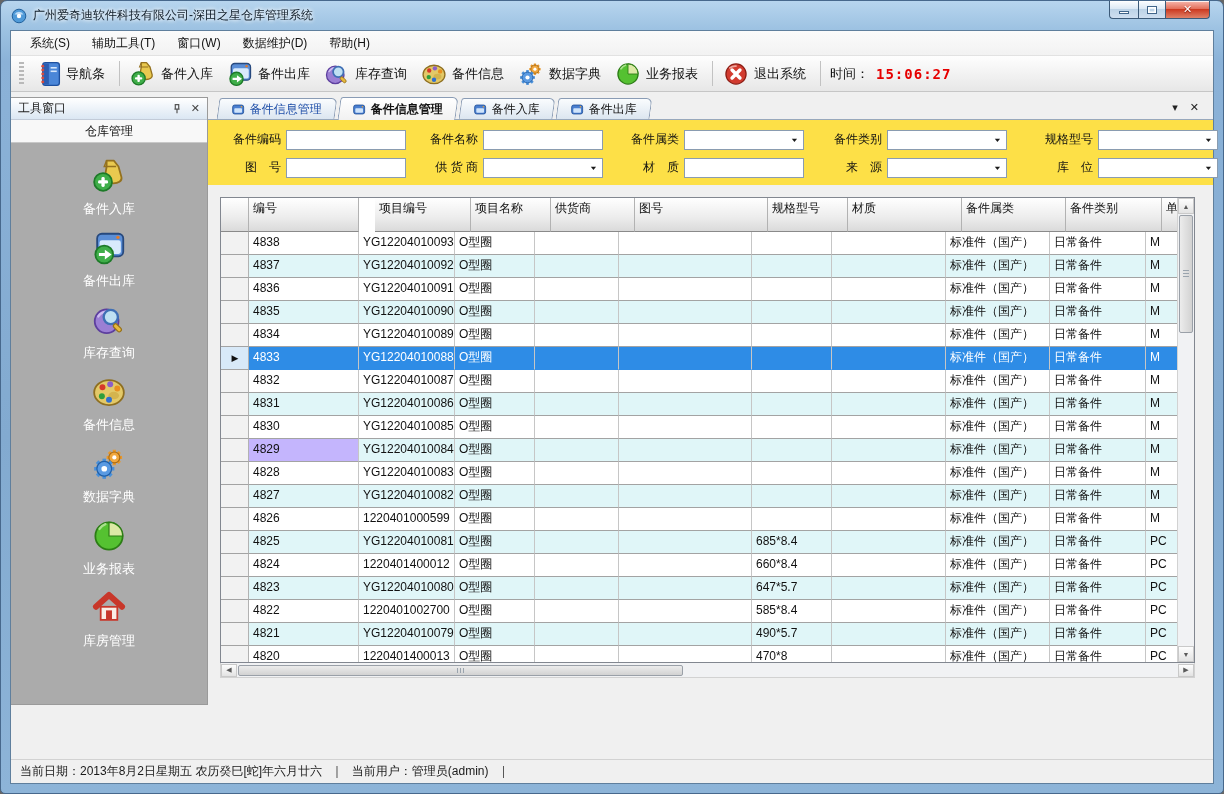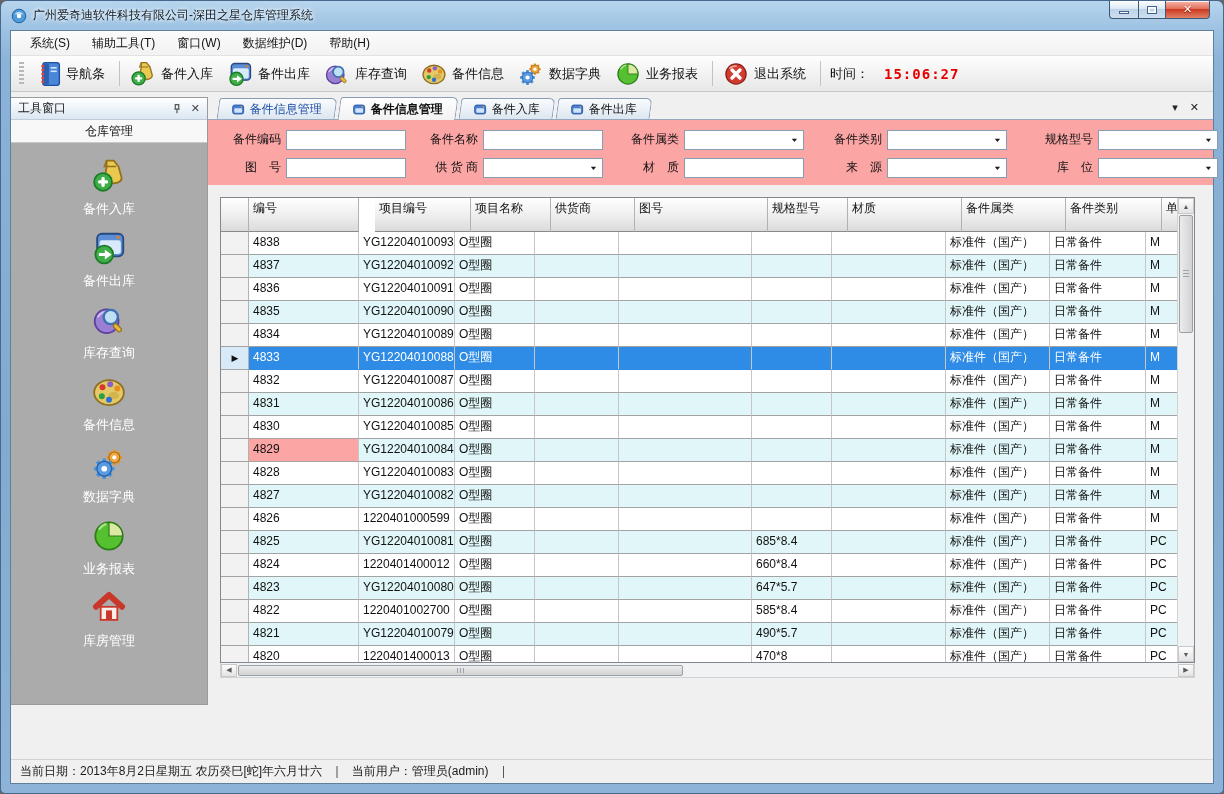--- a/index.html
+++ b/index.html
@@ -67,21 +67,21 @@
   .tab{height:21px;display:flex;align-items:center;padding:0 13px;margin-right:3px;transform:skewX(-8deg);
     border:1px solid #8a9cb5;border-bottom:none;border-radius:3px 6px 0 0;
     background:linear-gradient(#fafcfe,#dce6f0);cursor:default;}
   .tab-inner{transform:skewX(8deg);display:flex;align-items:center;gap:5px;}
   .tab-inner .icon{width:13px;height:13px;}
   .tab.active{background:linear-gradient(#ffffff,#f1f1f1);height:23px;margin-bottom:-1px;border-color:#8a9cb5;}
   .tab.active .tab-label{font-weight:bold;}
   .tabbar-controls{margin-left:auto;display:flex;align-items:center;gap:12px;padding:0 14px 5px 0;font-size:11px;color:#222;}
 
   
-  .form-area{flex:none;padding:9px 10px 7px 17px;display:flex;flex-direction:column;gap:7px;background:#fca5a5;}
+  .form-area{flex:none;padding:9px 10px 7px 17px;display:flex;flex-direction:column;gap:7px;background:#fde047;}
   .form-row{display:flex;align-items:center;height:21px;}
   .f-label{text-align:right;margin-right:5px;white-space:pre;flex:none;}
   .f-field{width:120px;height:20px;background:#fff;border:1px solid #8a9cb0;position:relative;margin-right:10px;flex:none;}
   .f-field.combo::after{content:"▼";position:absolute;right:4px;top:50%;transform:translateY(-50%) scaleY(.62);
     font-size:9px;color:#1a1a1a;}
   .form-buttons{margin-left:auto;display:flex;gap:9px;padding-right:2px;}
   .btn{height:22px;min-width:68px;padding:0 12px;border:1px solid #757575;border-radius:3px;display:flex;
     align-items:center;justify-content:center;cursor:default;
     background:linear-gradient(#f7f7f7,#ebebeb 48%,#dcdcdc 52%,#cfcfcf);box-shadow:inset 0 1px 0 #fff;}
 
@@ -284,21 +284,21 @@
                 <path d="M9 9 a10 10 0 0 1 7 -2" stroke="#eda69e" stroke-width="2" fill="none" stroke-linecap="round"></path>
                 <path d="M11.5 11.5 L20.5 20.5 M20.5 11.5 L11.5 20.5" stroke="#fff" stroke-width="4" stroke-linecap="round"></path>
               </svg>
             </span>
             <span class="tool-label">退出系统</span>
           </div>
           <div class="tool-sep"></div>
         </div>
       <div class="time-block">
         <span class="time-label">时间：</span>
-        <span class="time-value" id="time-value" style="color: rgb(230, 0, 0); margin-left: 8px;">15:06:27</span>
+        <span class="time-value" id="time-value" style="color: rgb(230, 0, 0);">15:06:27</span>
       </div>
     </div>
 
     <div class="main">
       <div class="toolwindow" style="background: rgb(171, 171, 171);">
         <div class="tw-header">
           <span>工具窗口</span>
           <span class="spacer"></span>
           <span class="tw-hbtn icon pin-slot">
               <svg viewBox="0 0 14 14">
@@ -620,21 +620,21 @@
                 <div class="g-cell" style="width: 84px;"></div>
                 <div class="g-cell" style="width: 133px;"></div>
                 <div class="g-cell" style="width: 80px;"></div>
                 <div class="g-cell" style="width: 114px;"></div>
                 <div class="g-cell" style="width: 104px;">标准件（国产）</div>
                 <div class="g-cell" style="width: 96px;">日常备件</div>
                 <div class="g-cell" style="width: 40px;">M</div>
               </div>
               <div class="g-row">
                 <div class="g-cell g-sel"></div>
-                <div class="g-cell" style="width: 110px; background: #fca5a5;">4829</div>
+                <div class="g-cell" style="width: 110px; background: #c4b5fd;">4829</div>
                 <div class="g-cell" style="width: 96px; background: rgb(224, 246, 248);">YG12204010084</div>
                 <div class="g-cell" style="width: 80px; background: rgb(224, 246, 248);">O型圈</div>
                 <div class="g-cell" style="width: 84px; background: rgb(224, 246, 248);"></div>
                 <div class="g-cell" style="width: 133px; background: rgb(224, 246, 248);"></div>
                 <div class="g-cell" style="width: 80px; background: rgb(224, 246, 248);"></div>
                 <div class="g-cell" style="width: 114px; background: rgb(224, 246, 248);"></div>
                 <div class="g-cell" style="width: 104px; background: rgb(224, 246, 248);">标准件（国产）</div>
                 <div class="g-cell" style="width: 96px; background: rgb(224, 246, 248);">日常备件</div>
                 <div class="g-cell" style="width: 40px; background: rgb(224, 246, 248);">M</div>
               </div>

